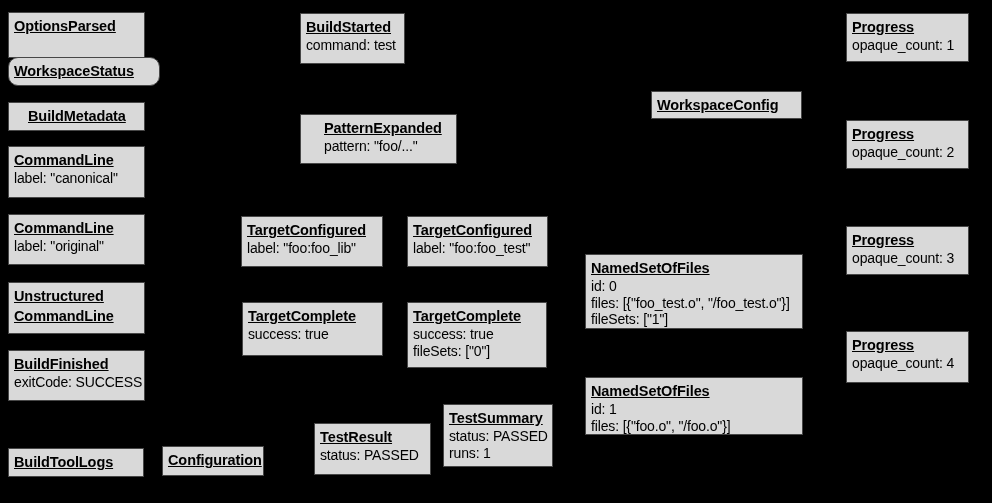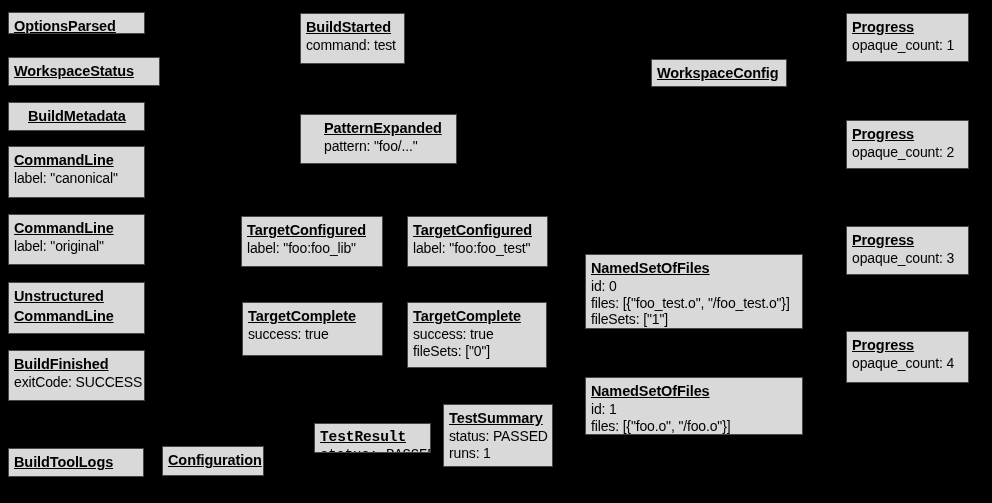--- a/index.html
+++ b/index.html
@@ -40,24 +40,24 @@
     font-size:14px;
     line-height:16.5px;
     white-space:nowrap;
     letter-spacing:-0.15px;
   }
 </style>
 </head>
 <body>
 
 <div class="canvas">
-    <div class="event-box" style="left: 8px; top: 12px; width: 137px; height: 22px;">
+    <div class="event-box" style="left: 8px; top: 12px; width: 137px; height: 46px;">
       <div class="event-title">OptionsParsed</div>
     </div>
-    <div class="event-box" style="left: 8px; top: 57px; width: 152px; height: 29px;">
+    <div class="event-box" style="left: 8px; top: 57px; width: 152px; height: 29px; border-radius: 10px;">
       <div class="event-title">WorkspaceStatus</div>
     </div>
     <div class="event-box" style="left: 8px; top: 102px; width: 137px; height: 29px; padding-left: 19px;">
       <div class="event-title">BuildMetadata</div>
     </div>
     <div class="event-box" style="left: 8px; top: 146px; width: 137px; height: 52px;">
       <div class="event-title">CommandLine</div>
       <div class="event-line">label: "canonical"</div>
     </div>
     <div class="event-box" style="left: 8px; top: 214px; width: 137px; height: 51px;">
@@ -96,30 +96,30 @@
     </div>
     <div class="event-box" style="left: 242px; top: 302px; width: 141px; height: 54px;">
       <div class="event-title">TargetComplete</div>
       <div class="event-line">success: true</div>
     </div>
     <div class="event-box" style="left: 407px; top: 302px; width: 140px; height: 66px;">
       <div class="event-title">TargetComplete</div>
       <div class="event-line">success: true</div>
       <div class="event-line">fileSets: ["0"]</div>
     </div>
-    <div class="event-box" style="left: 314px; top: 423px; width: 117px; height: 30px; font-family: Liberation Mono, monospace;">
+    <div class="event-box" style="left: 314px; top: 423px; width: 117px; height: 52px;">
       <div class="event-title">TestResult</div>
       <div class="event-line">status: PASSED</div>
     </div>
     <div class="event-box" style="left: 443px; top: 404px; width: 110px; height: 63px;">
       <div class="event-title">TestSummary</div>
       <div class="event-line">status: PASSED</div>
       <div class="event-line">runs: 1</div>
     </div>
-    <div class="event-box" style="left: 651px; top: 59px; width: 136px; height: 28px;">
+    <div class="event-box" style="left: 651px; top: 91px; width: 151px; height: 28px;">
       <div class="event-title">WorkspaceConfig</div>
     </div>
     <div class="event-box" style="left: 585px; top: 254px; width: 218px; height: 75px;">
       <div class="event-title">NamedSetOfFiles</div>
       <div class="event-line">id: 0</div>
       <div class="event-line">files: [{"foo_test.o", "/foo_test.o"}]</div>
       <div class="event-line">fileSets: ["1"]</div>
     </div>
     <div class="event-box" style="left: 585px; top: 377px; width: 218px; height: 58px;">
       <div class="event-title">NamedSetOfFiles</div>

